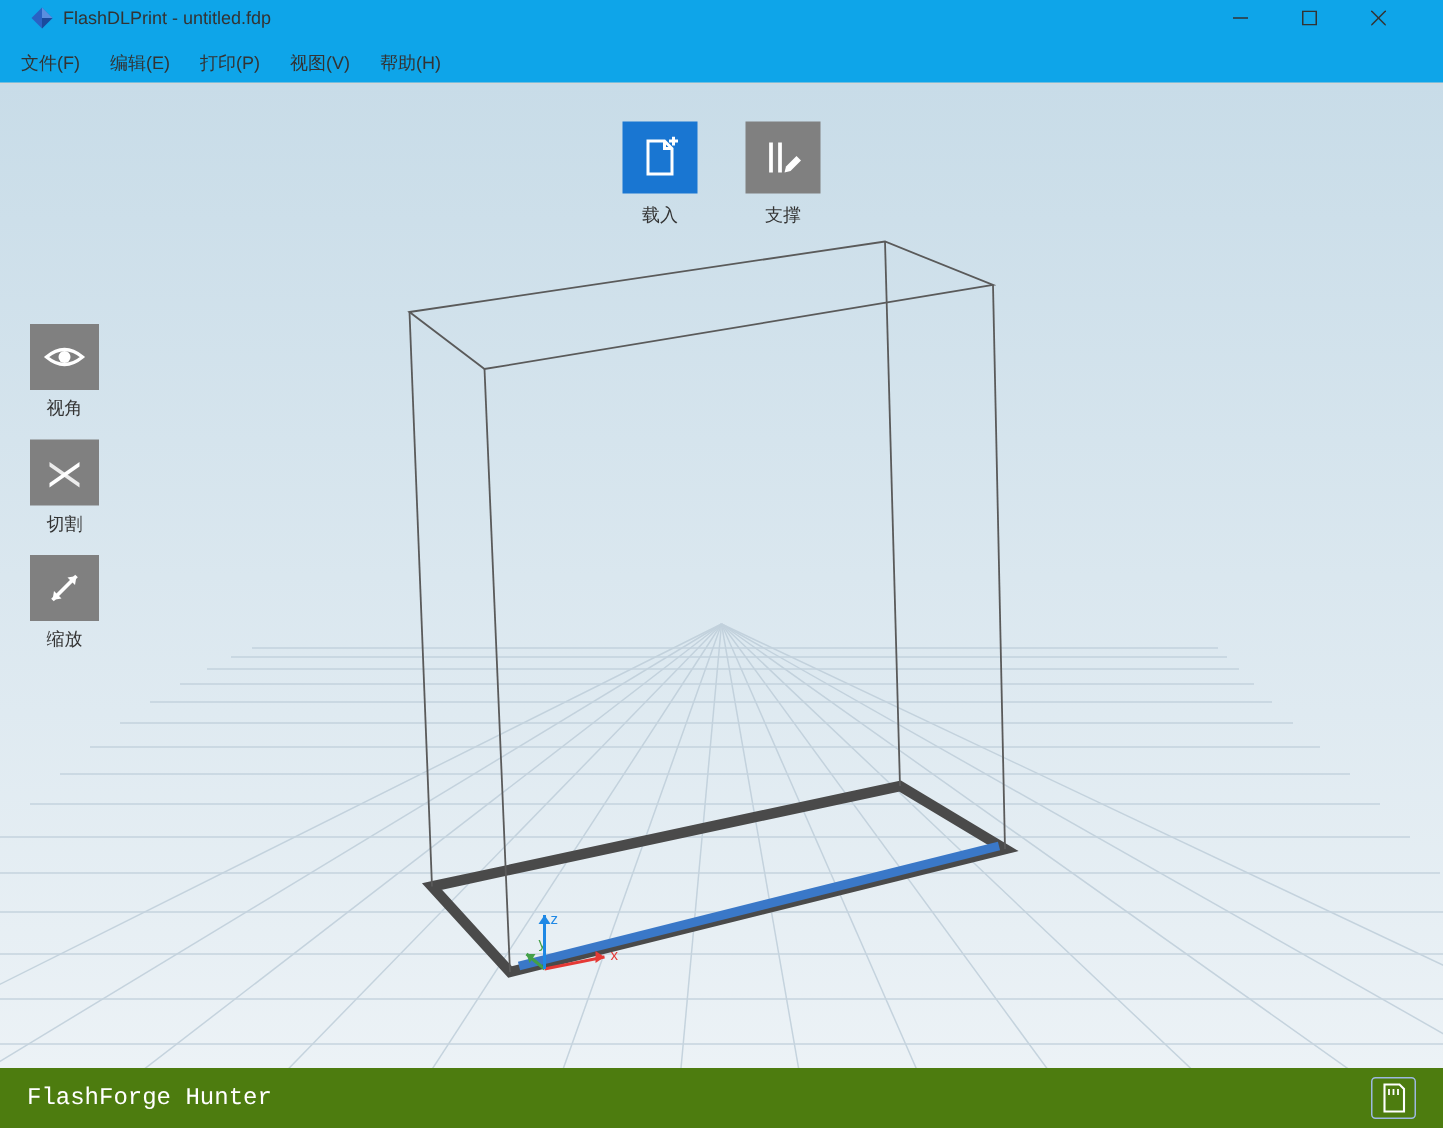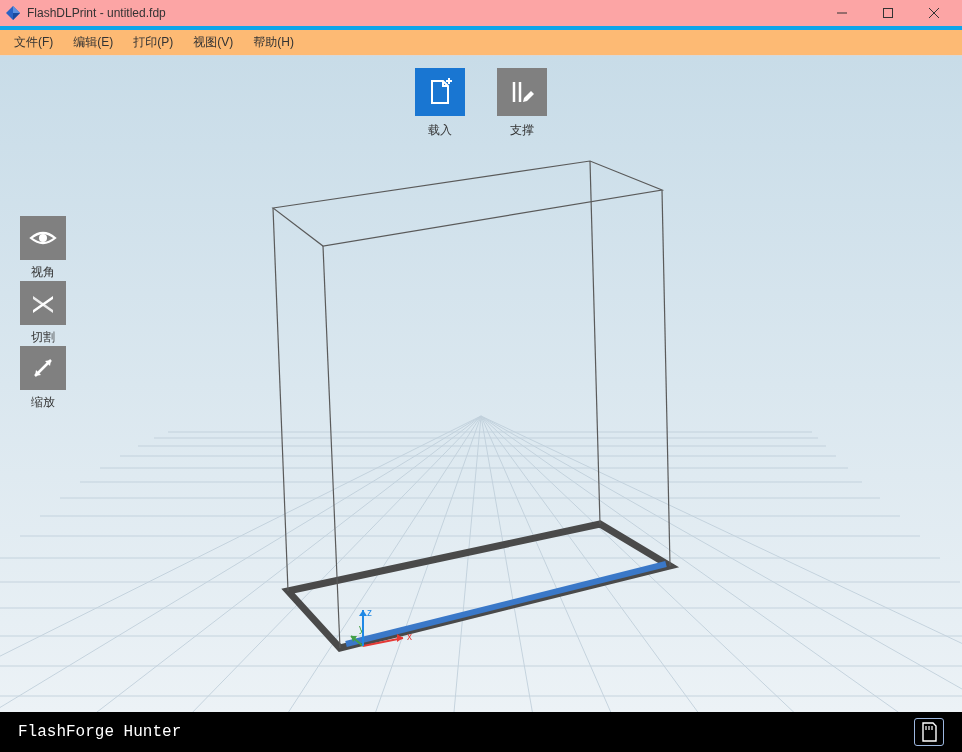--- a/index.html
+++ b/index.html
@@ -1,49 +1,49 @@
 <!DOCTYPE html>
 <html><head>
 <meta charset="utf-8">
 <style>
 * { margin: 0; padding: 0; box-sizing: border-box; font-family: "Microsoft YaHei", "SimSun", sans-serif; }
 body { width: 962px; height: 752px; background: #fff; overflow: hidden; position: relative; }
 
 
-.titlebar { height: 30px; background: #fca5a5; display: flex; align-items: center; padding: 0 5px; border-bottom: 4px solid #0ea5e9; }
+.titlebar { height: 30px; background: #0ea5e9; display: flex; align-items: center; padding: 0 20px; border-bottom: 7px solid #0ea5e9; }
 .titlebar .logo { width: 16px; height: 16px; margin-right: 6px; }
 .titlebar .title { font-size: 12px; color: #333; flex: 1; }
 .titlebar .winbtns { display: flex; }
 .titlebar .winbtn { width: 46px; height: 30px; display: flex; align-items: center; justify-content: center; cursor: pointer; }
 .titlebar .winbtn svg { width: 10px; height: 10px; }
 
 
-.menubar { height: 26px; background: #fdba74; display: flex; align-items: center; padding: 0 4px; border-bottom: 1px solid #d8d8d8; }
+.menubar { height: 26px; background: #0ea5e9; display: flex; align-items: center; padding: 0 4px; border-bottom: 1px solid #d8d8d8; }
 .menubar .menu-item { padding: 3px 10px; font-size: 12px; color: #333; cursor: pointer; }
 
 
 .viewport { position: absolute; top: 56px; left: 0; right: 0; bottom: 40px; background: linear-gradient(to bottom, #c8dce8 0%, #dce8f0 50%, #e8f0f6 100%); overflow: hidden; }
 .grid-floor { position: absolute; inset: 0; }
 
 
-.toptools { position: absolute; top: 12px; left: 50%; transform: translateX(-50%); display: flex; gap: 32px; }
+.toptools { position: absolute; top: 25px; left: 50%; transform: translateX(-50%); display: flex; gap: 32px; }
 .toptool { display: flex; flex-direction: column; align-items: center; gap: 6px; }
 .toptool .btn { width: 50px; height: 48px; display: flex; align-items: center; justify-content: center; cursor: pointer; }
 .toptool .btn.blue { background: #1976d2; }
 .toptool .btn.gray { background: #808080; }
 .toptool .lbl { font-size: 12px; color: #333; }
 
 
-.lefttools { position: absolute; left: 20px; top: 160px; display: flex; flex-direction: column; gap: 0; }
+.lefttools { position: absolute; left: 20px; top: 160px; display: flex; flex-direction: column; gap: 12px; }
 .lefttool { display: flex; flex-direction: column; align-items: center; gap: 4px; }
 .lefttool .btn { width: 46px; height: 44px; background: #808080; display: flex; align-items: center; justify-content: center; cursor: pointer; }
 .lefttool .lbl { font-size: 12px; color: #333; }
 
 
-.statusbar { position: absolute; bottom: 0; left: 0; right: 0; height: 40px; background: #000000; display: flex; align-items: center; padding: 0 18px; }
+.statusbar { position: absolute; bottom: 0; left: 0; right: 0; height: 40px; background: #4d7c0f; display: flex; align-items: center; padding: 0 18px; }
 .statusbar .printer { color: #fff; font-size: 16px; font-family: "Courier New", monospace; flex: 1; }
 .statusbar .sdbtn { width: 30px; height: 28px; border: 1px solid #9db8e0; border-radius: 3px; display: flex; align-items: center; justify-content: center; cursor: pointer; }
 
 svg { display: block; }
 </style>
 </head>
 <body>
 
 <div class="titlebar">
   <span class="logo">

